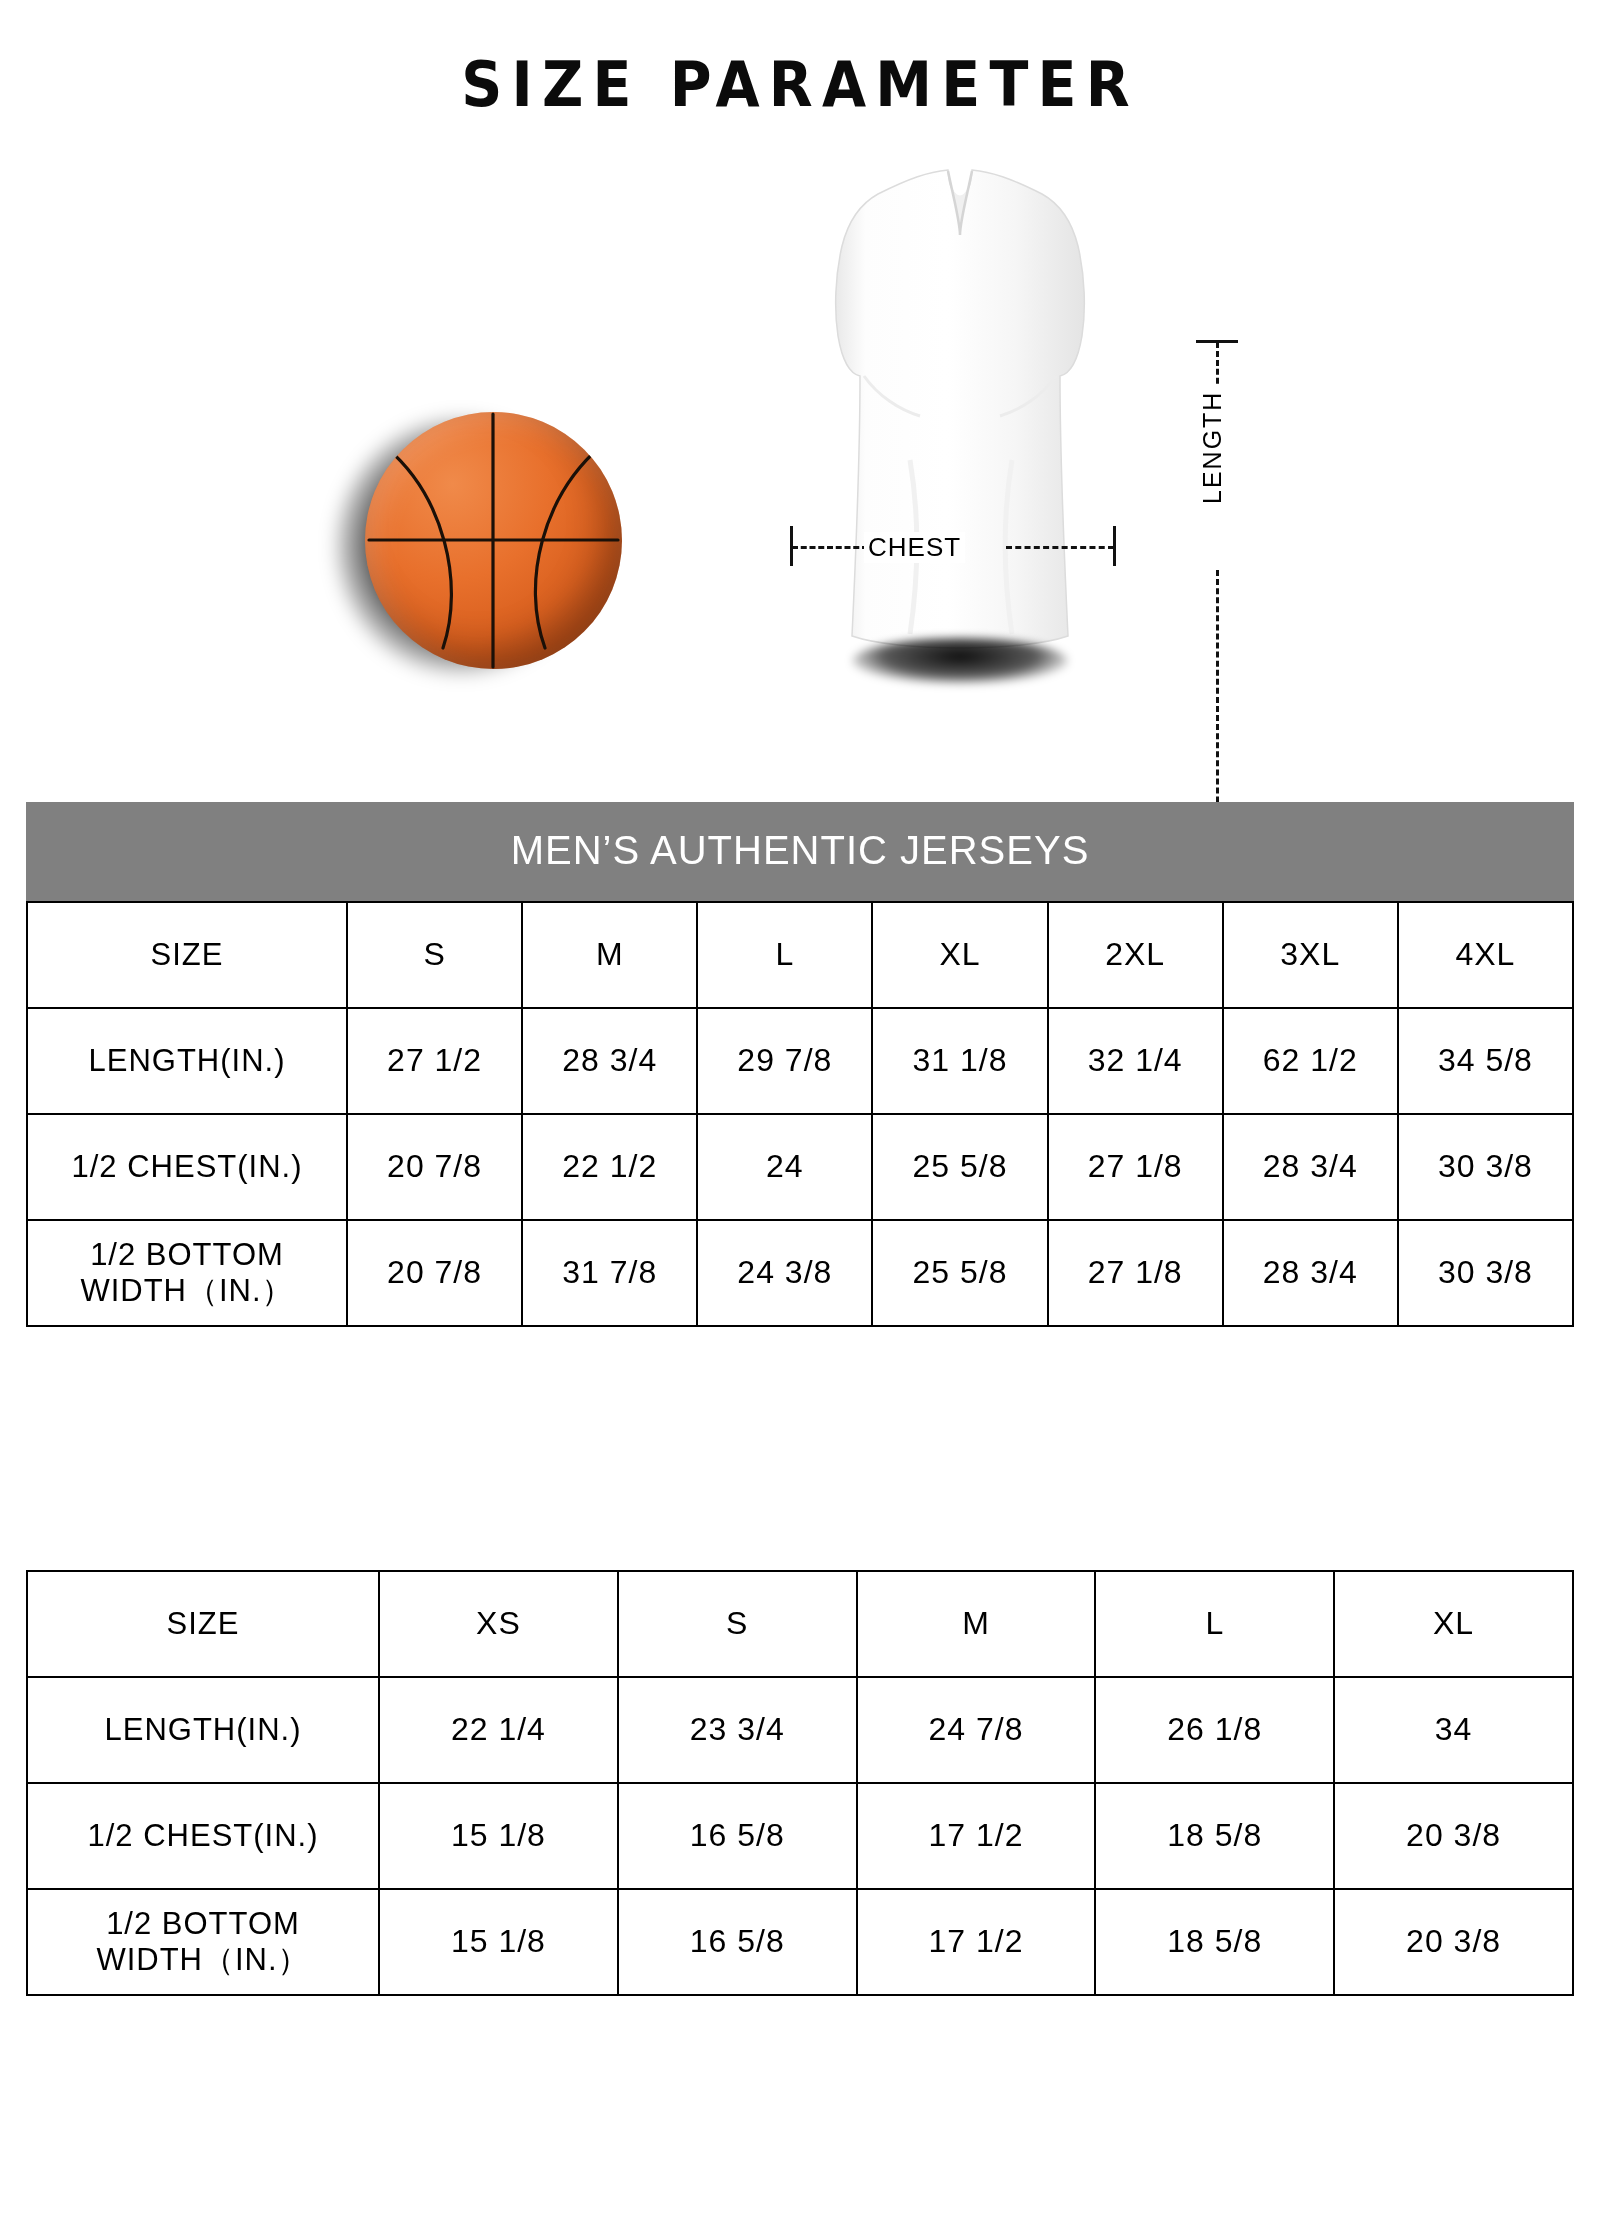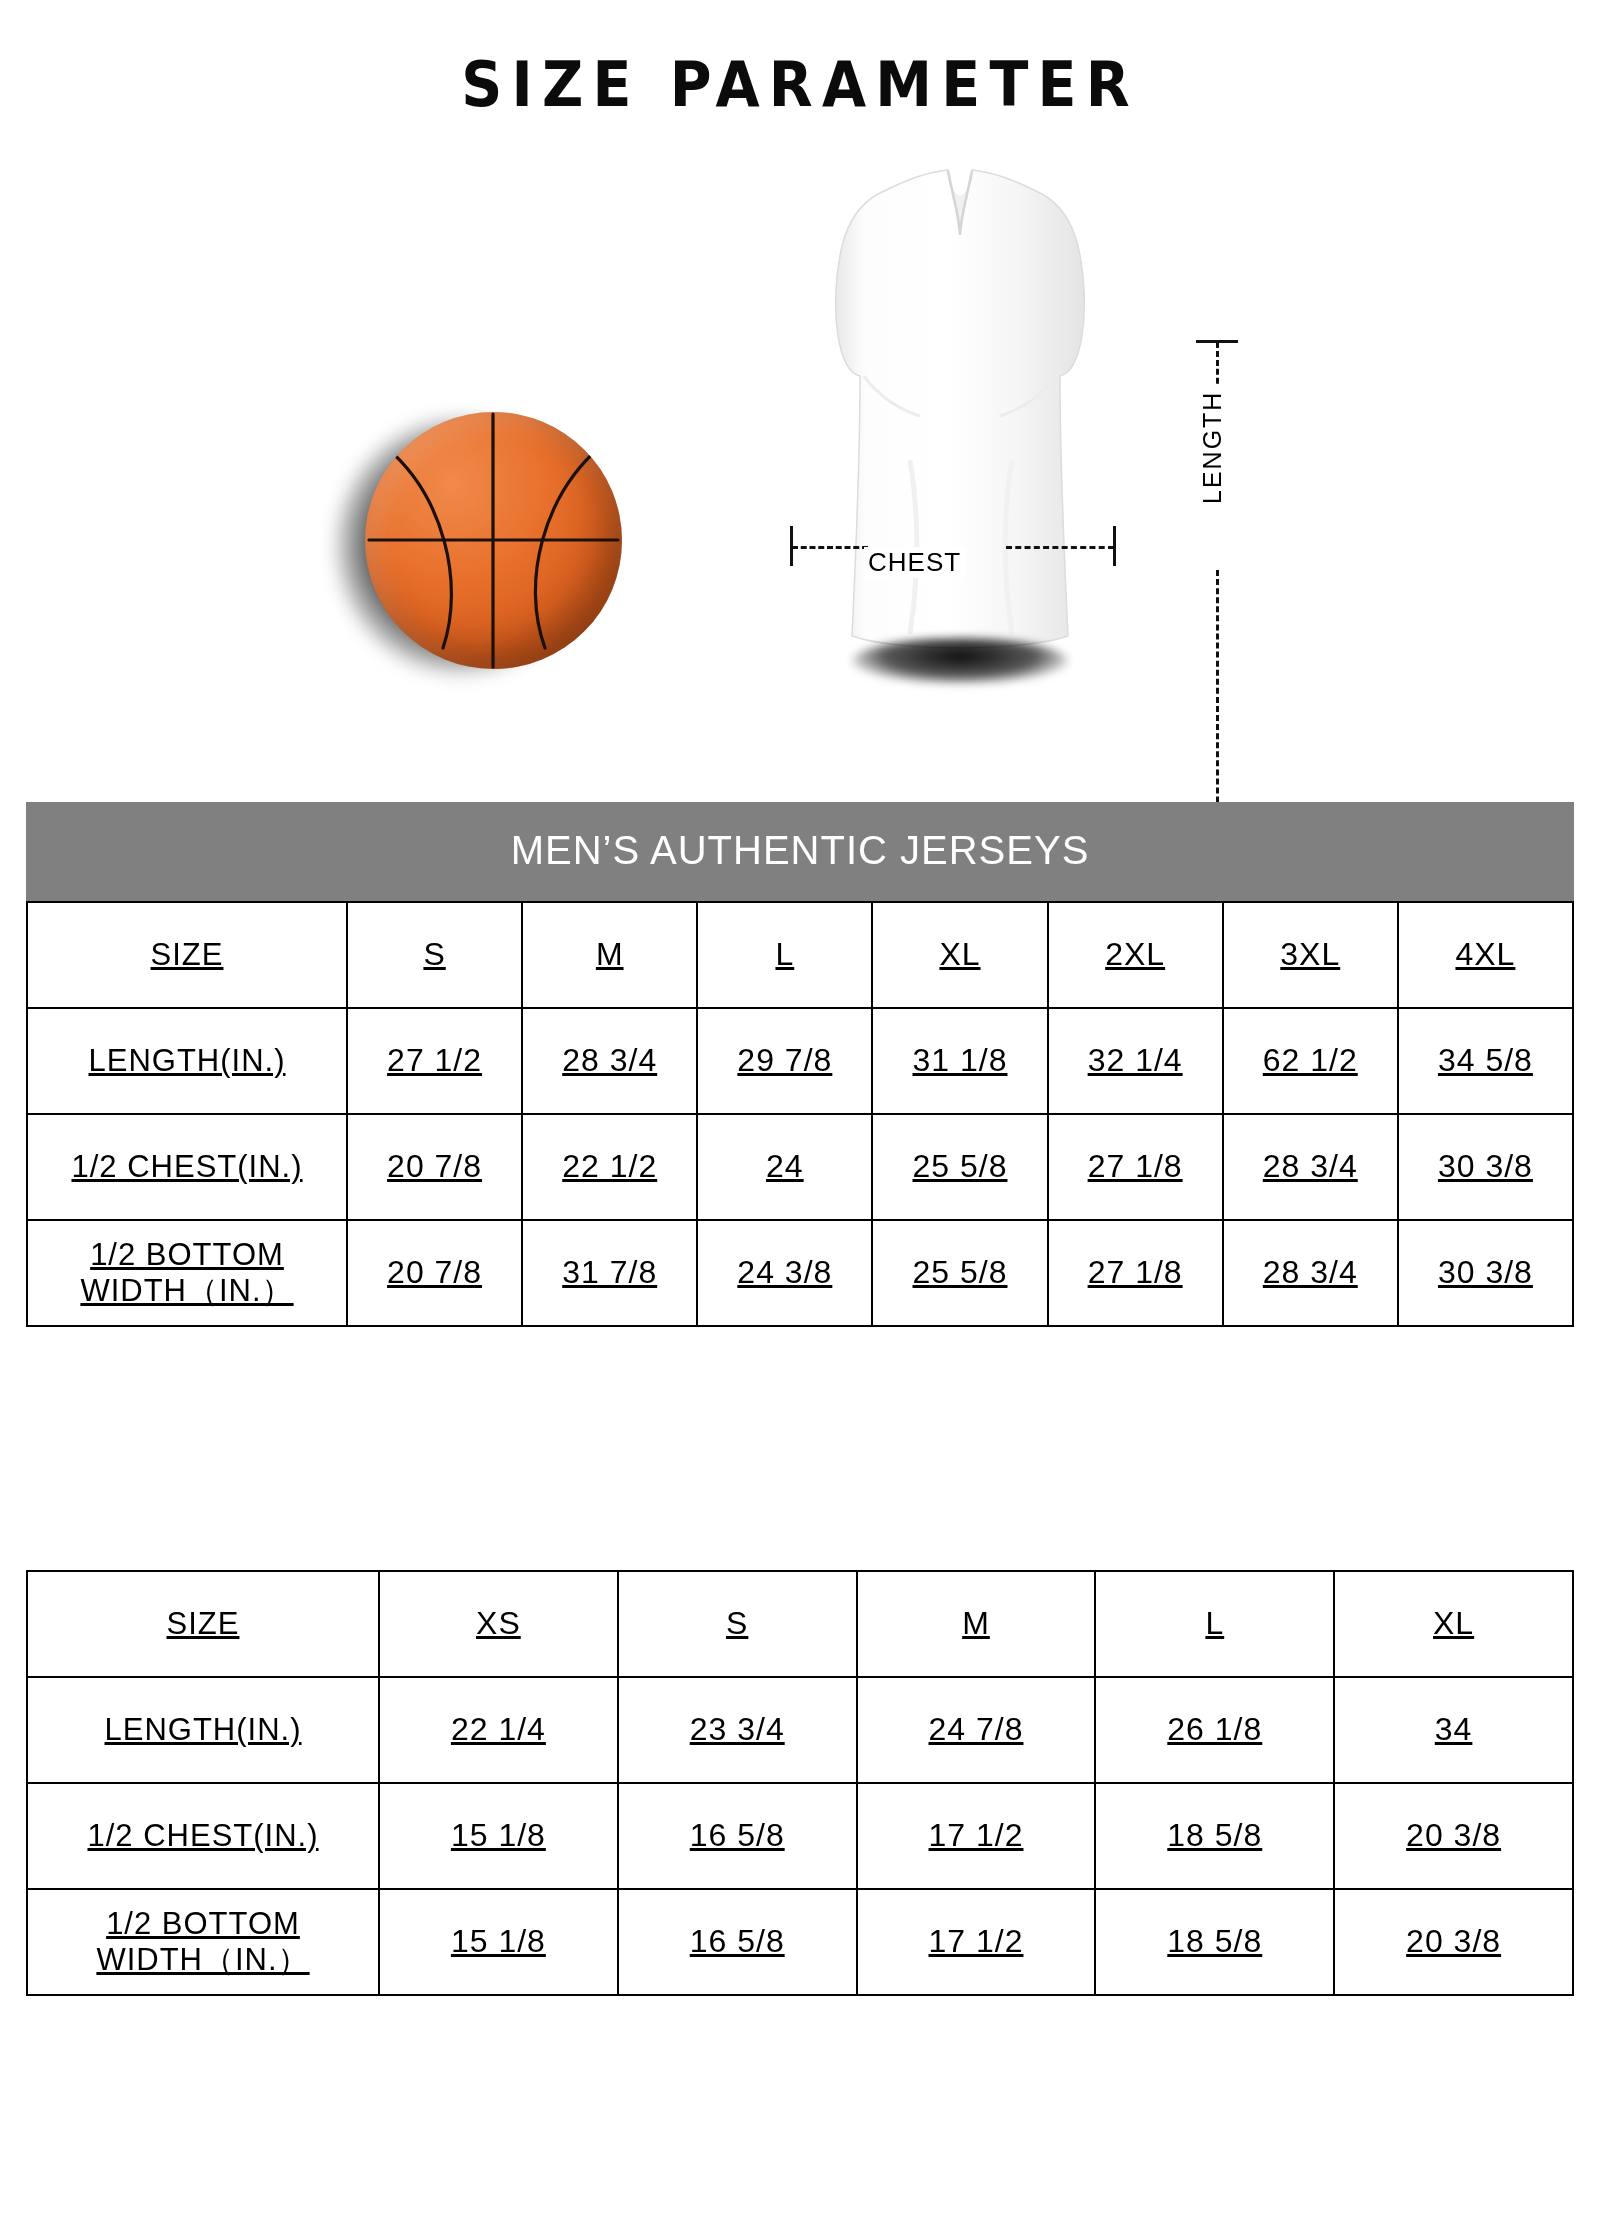--- a/index.html
+++ b/index.html
@@ -86,21 +86,21 @@
     width: 216px;
     height: 46px;
     border-radius: 50%;
     background: radial-gradient(ellipse at 50% 40%, rgba(0,0,0,0.95) 0%, rgba(0,0,0,0.65) 50%, rgba(0,0,0,0) 78%);
     filter: blur(4px);
   }
 
   .chest-label {
     position: absolute;
     left: 864px;
-    top: 397px;
+    top: 382px;
     font-size: 26px;
     letter-spacing: 1px;
     background: #ffffff;
     padding: 0 4px;
     font-family: "Liberation Sans", sans-serif;
   }
   .chest-line-l {
     position: absolute;
     left: 792px;
     top: 396px;
@@ -189,21 +189,20 @@
     font-size: 40px;
     letter-spacing: 1px;
     padding: 26px 0 28px 0;
     font-family: "Liberation Sans", sans-serif;
   }
 
   table {
     border-collapse: collapse;
     width: 100%;
     table-layout: fixed;
-    text-decoration: underline;
   }
   td {
     border: 2px solid #000000;
     text-align: center;
     font-size: 32px;
     font-family: "Liberation Sans", sans-serif;
     padding: 0;
     height: 104px;
     letter-spacing: 1px;
     white-space: pre-line;

